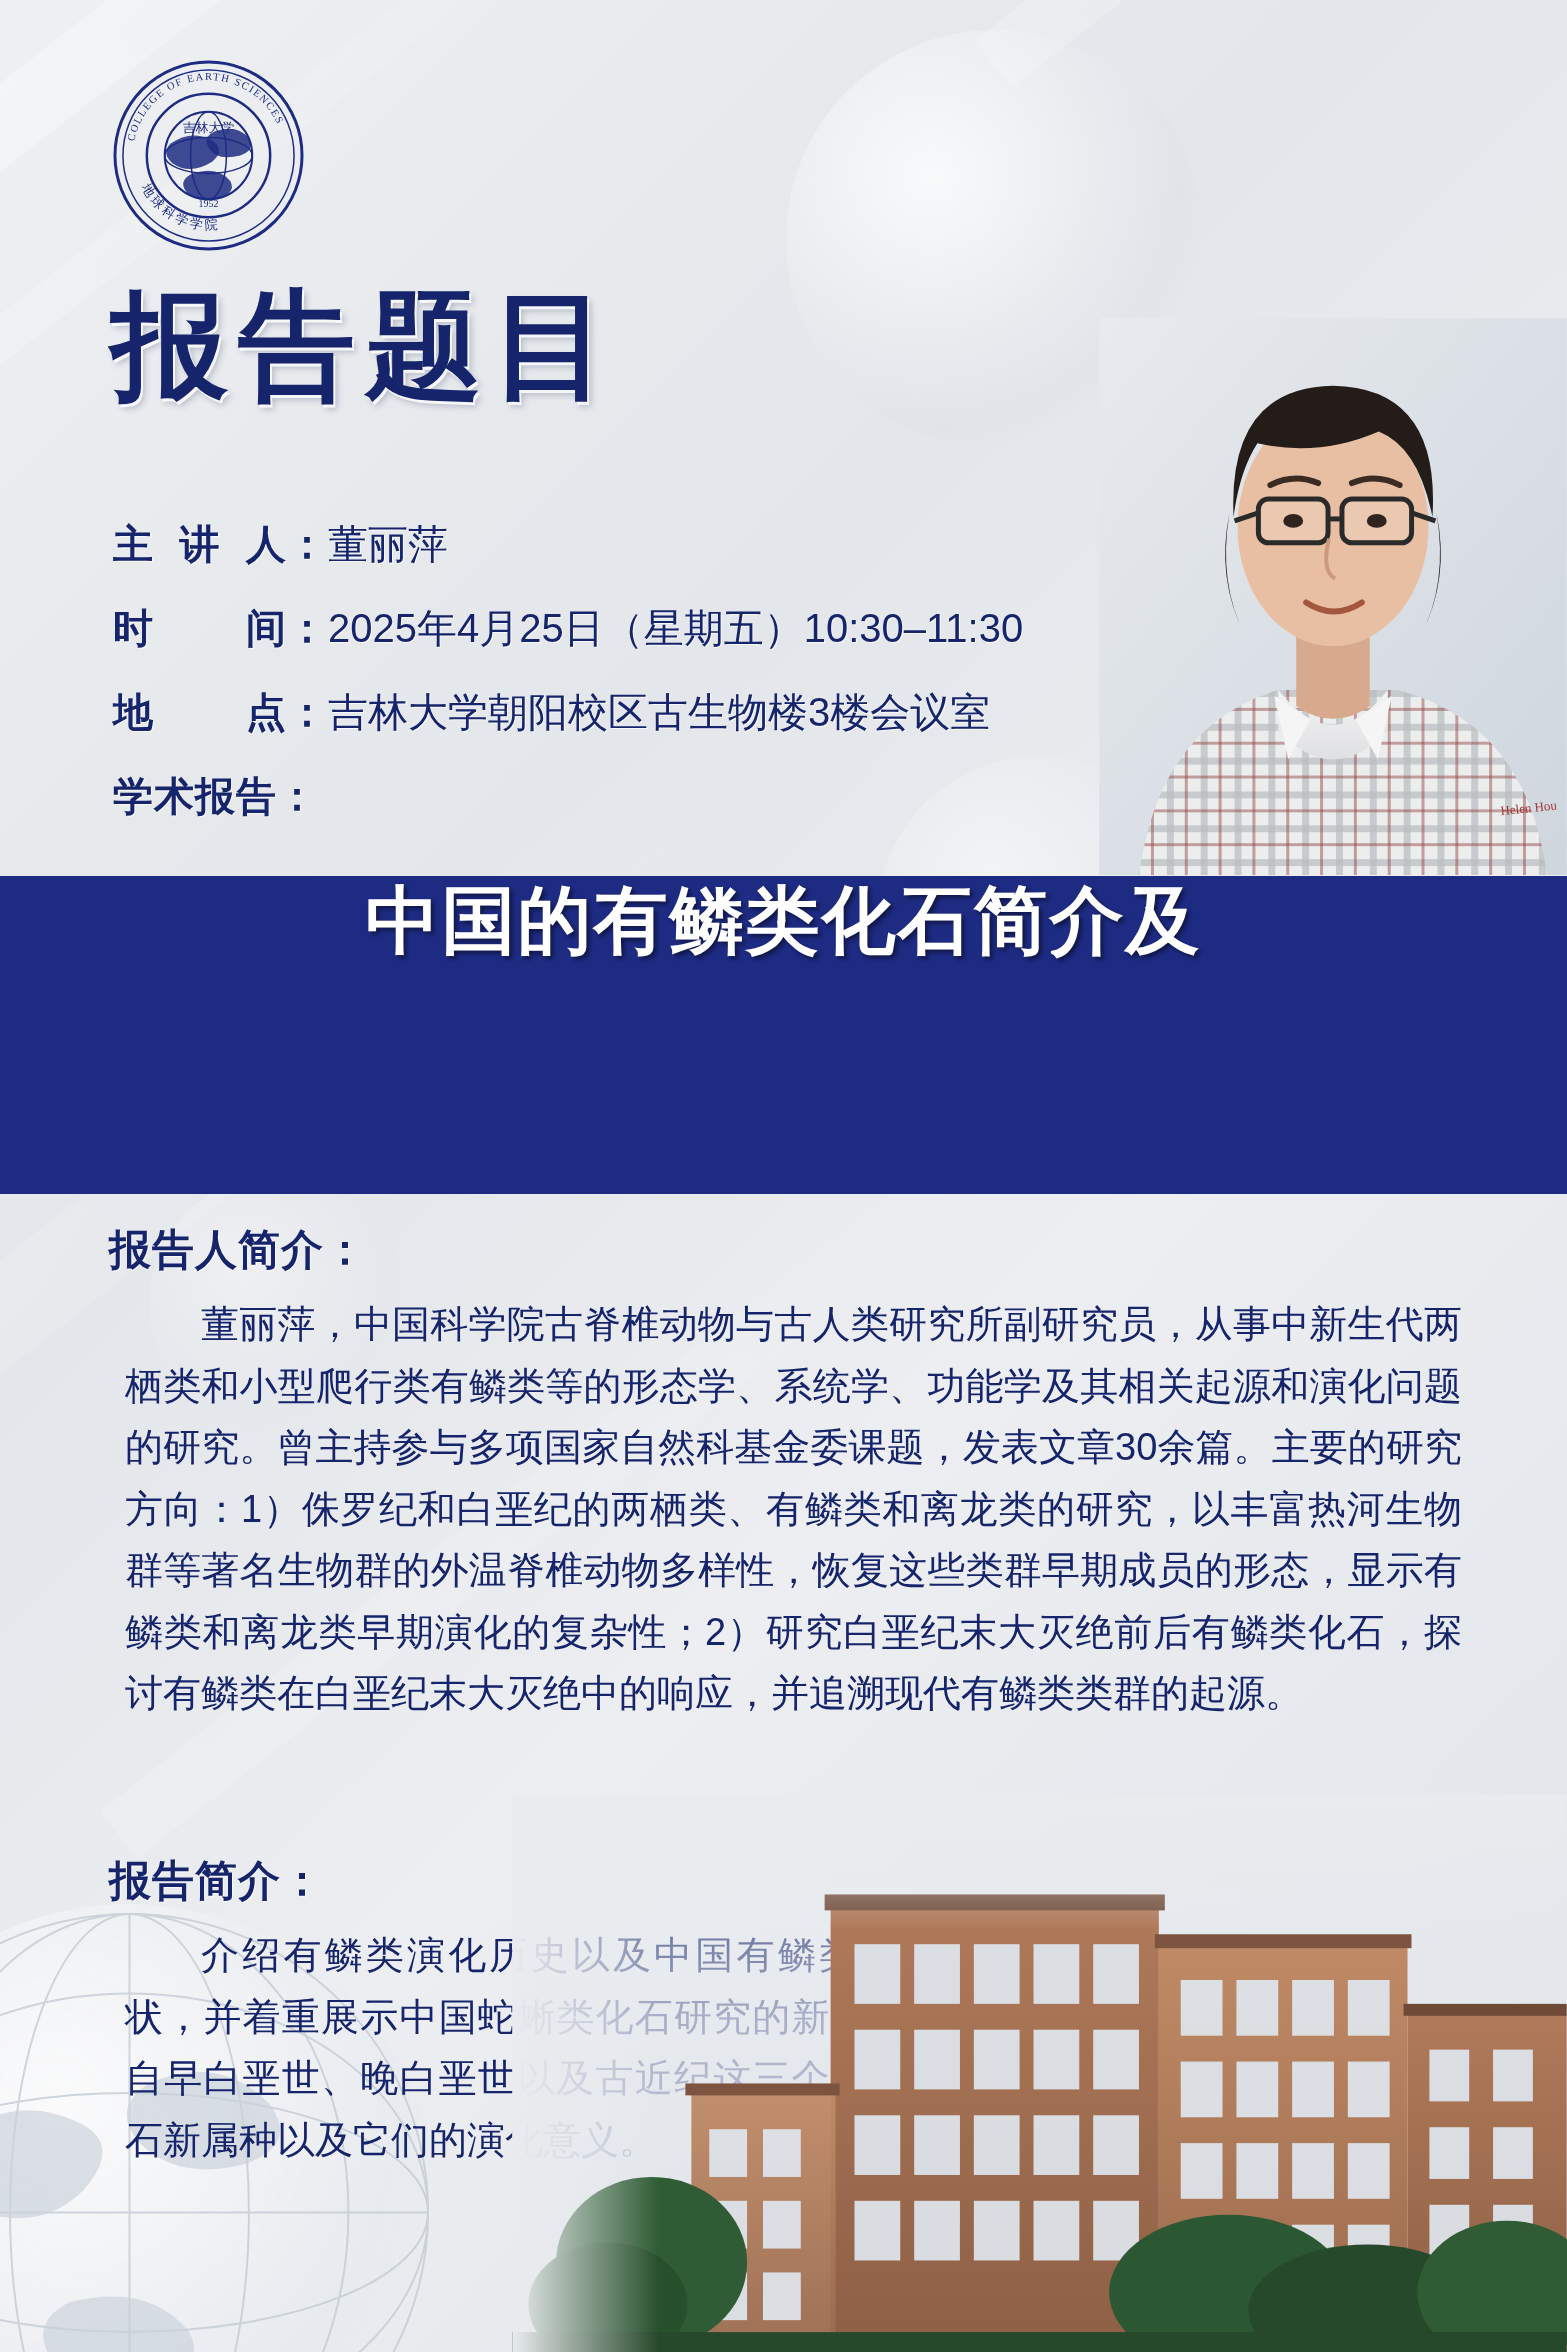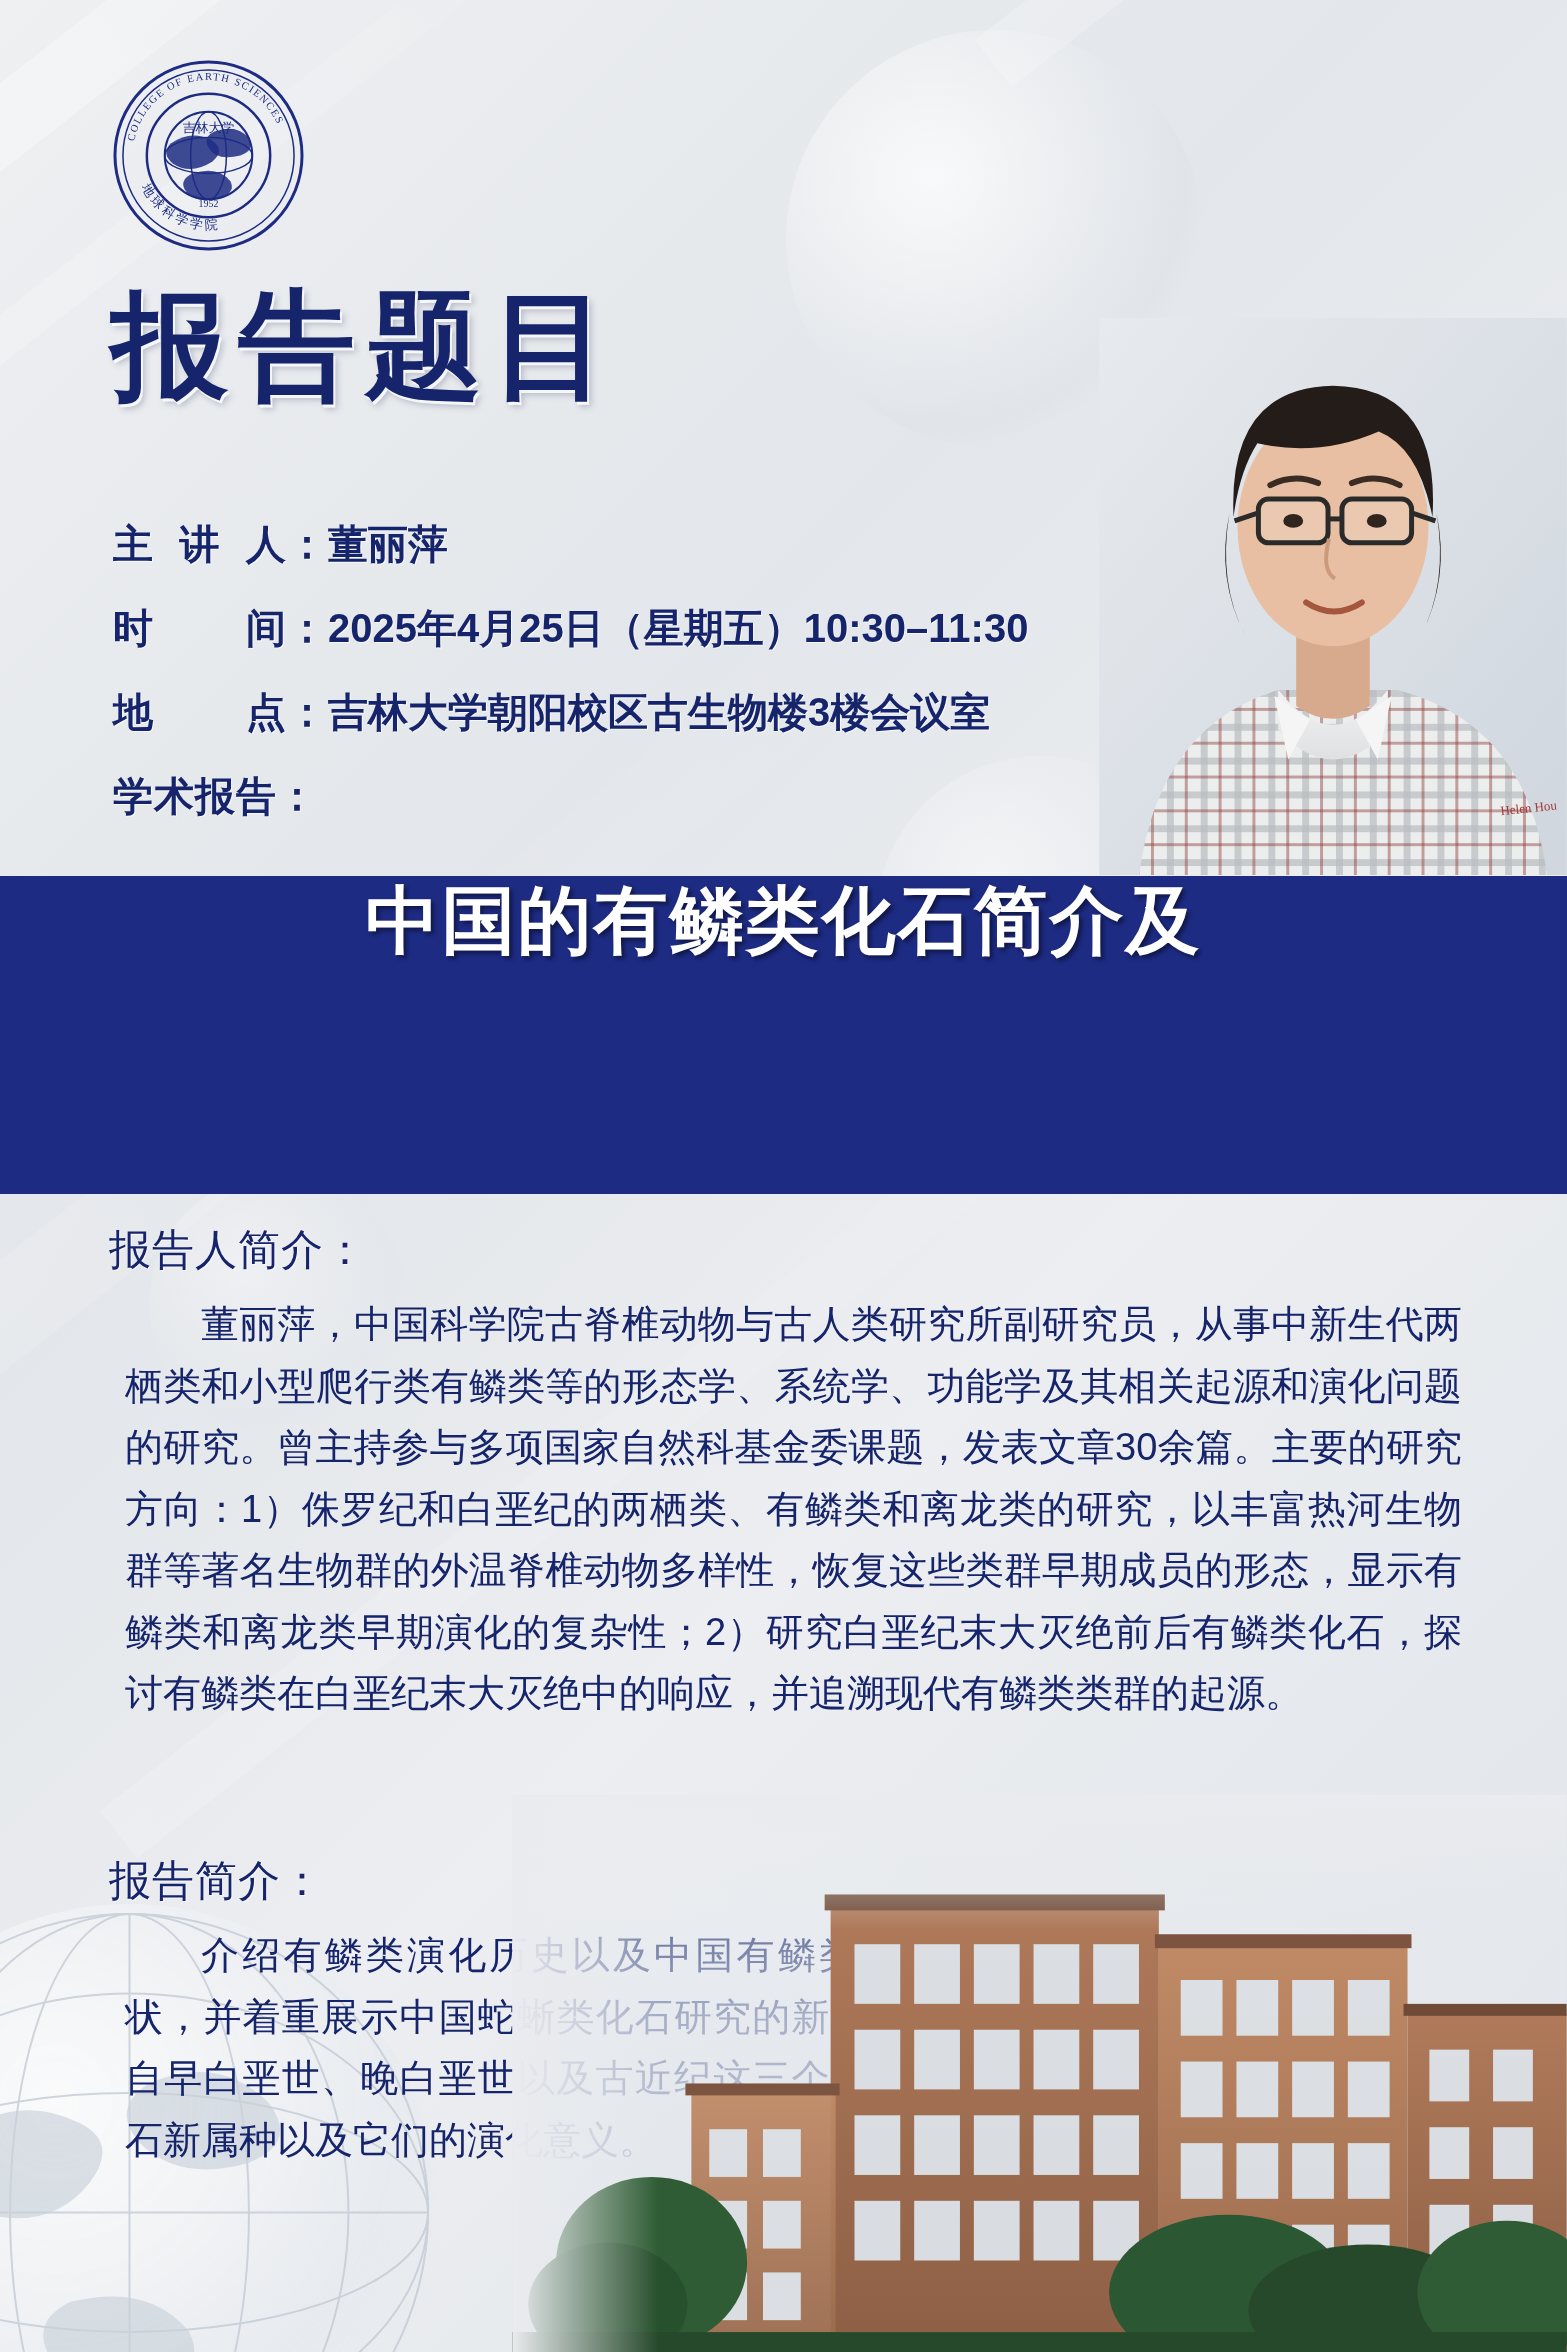--- a/index.html
+++ b/index.html
@@ -102,21 +102,21 @@
   .info-label {
     width: 215px;
     display: inline-block;
     letter-spacing: 1px;
   }
   .info-label.spread {
     display: inline-flex;
     justify-content: space-between;
   }
   .info-label.spread span { display: inline-block; }
-  .info-value { font-weight: bold; text-align: right; }
+  .info-value { font-weight: normal; text-align: right; }
 
   
   .portrait {
     position: absolute;
     right: 0;
     top: 318px;
     width: 468px;
     height: 557px;
     overflow: hidden;
   }
@@ -146,21 +146,21 @@
 
   
   .section {
     position: absolute;
     left: 109px;
     width: 1353px;
     color: #16256b;
   }
   .sec-heading {
     font-size: 42px;
-    font-weight: normal;
+    font-weight: bold;
     letter-spacing: 1px;
     margin-bottom: 16px;
     text-shadow: 1px 1px 0 rgba(255,255,255,.65);
   }
   .sec-body {
     font-size: 38px;
     line-height: 1.62;
     text-align: justify;
     text-justify: inter-ideograph;
     font-weight: 500;

